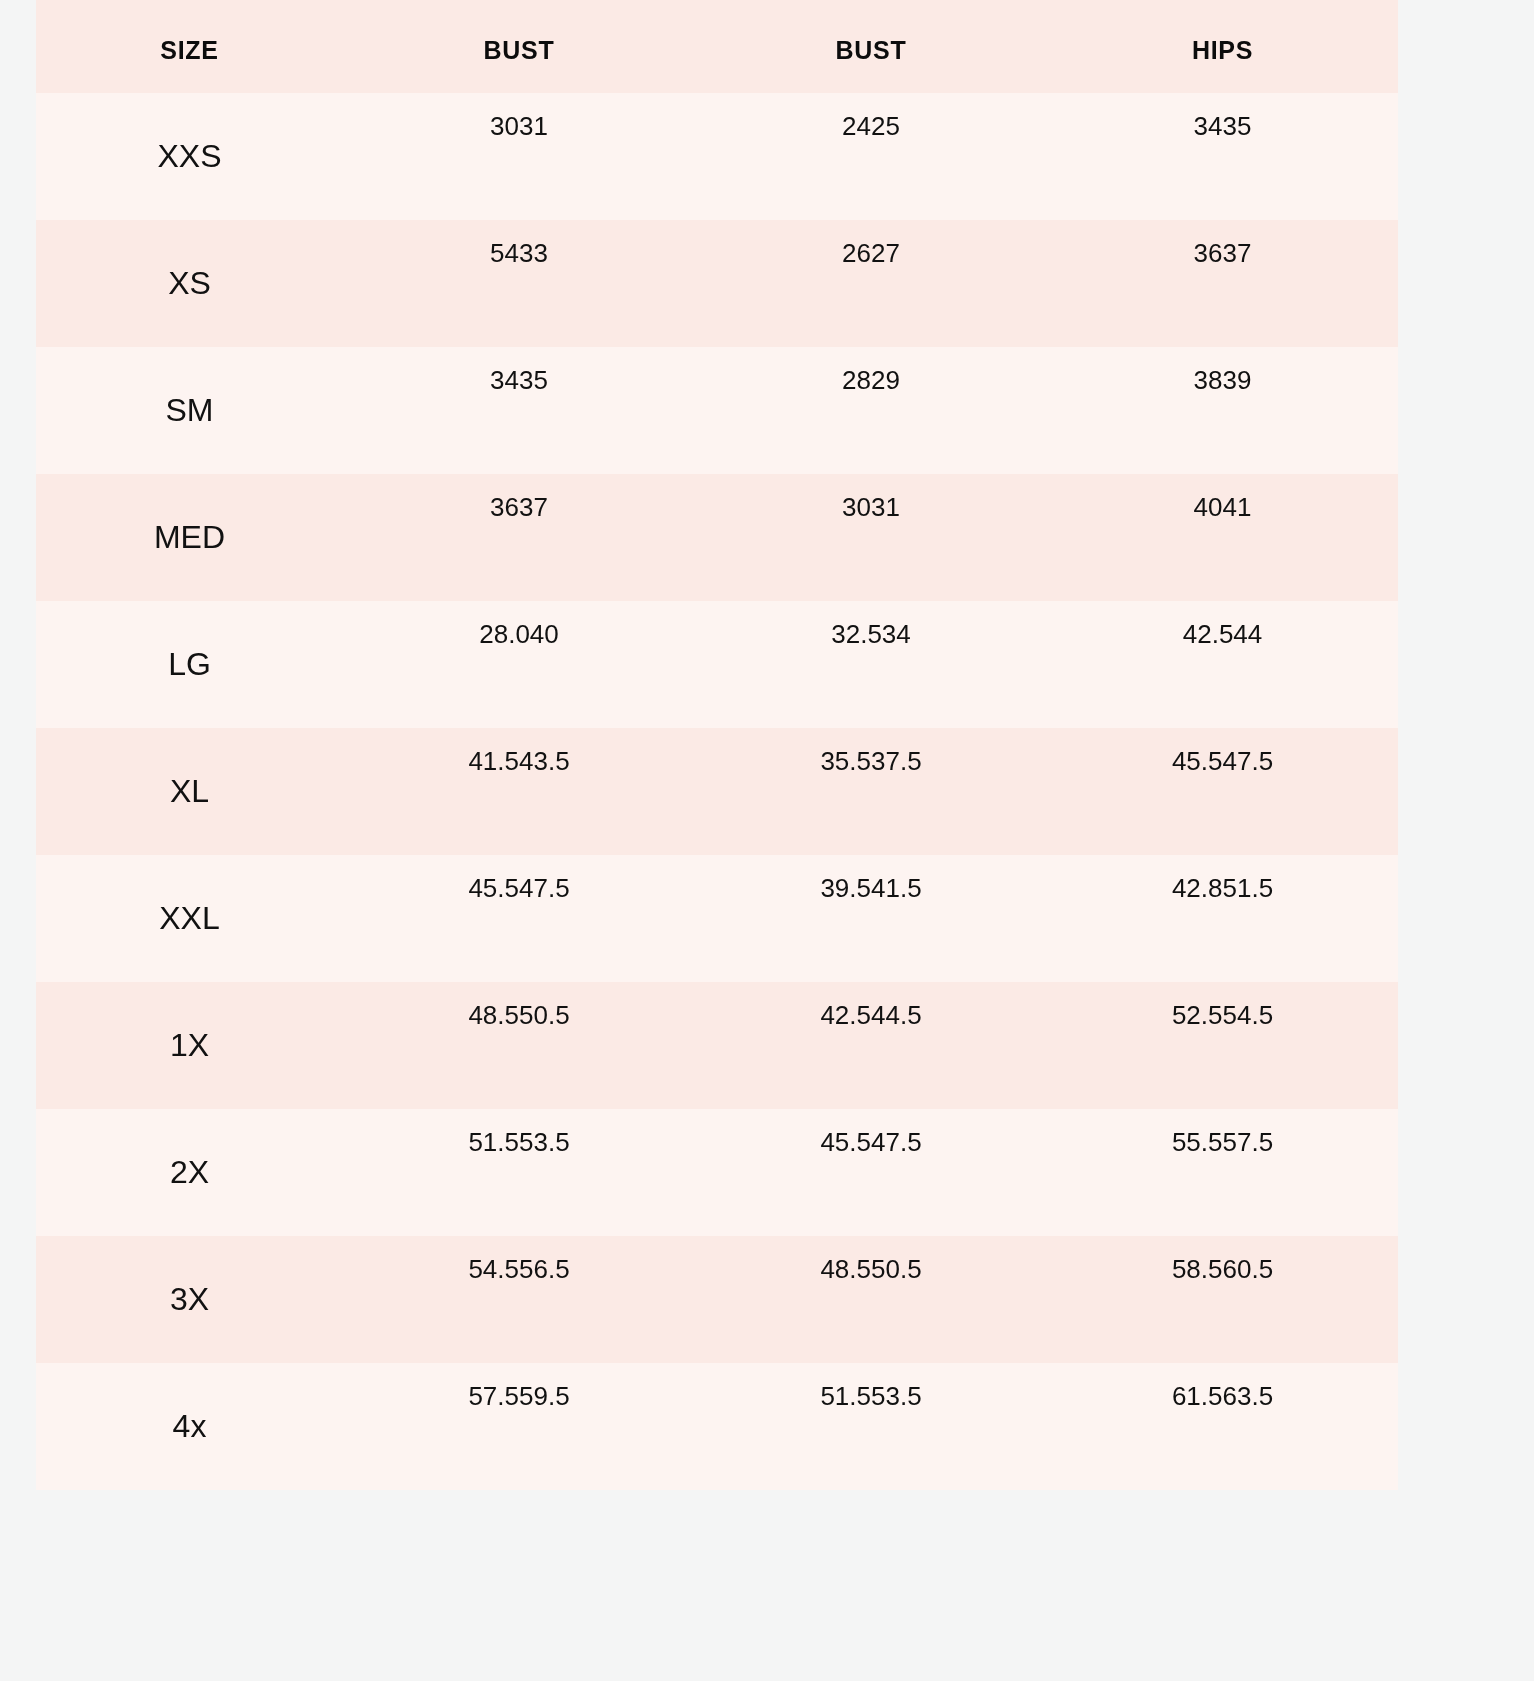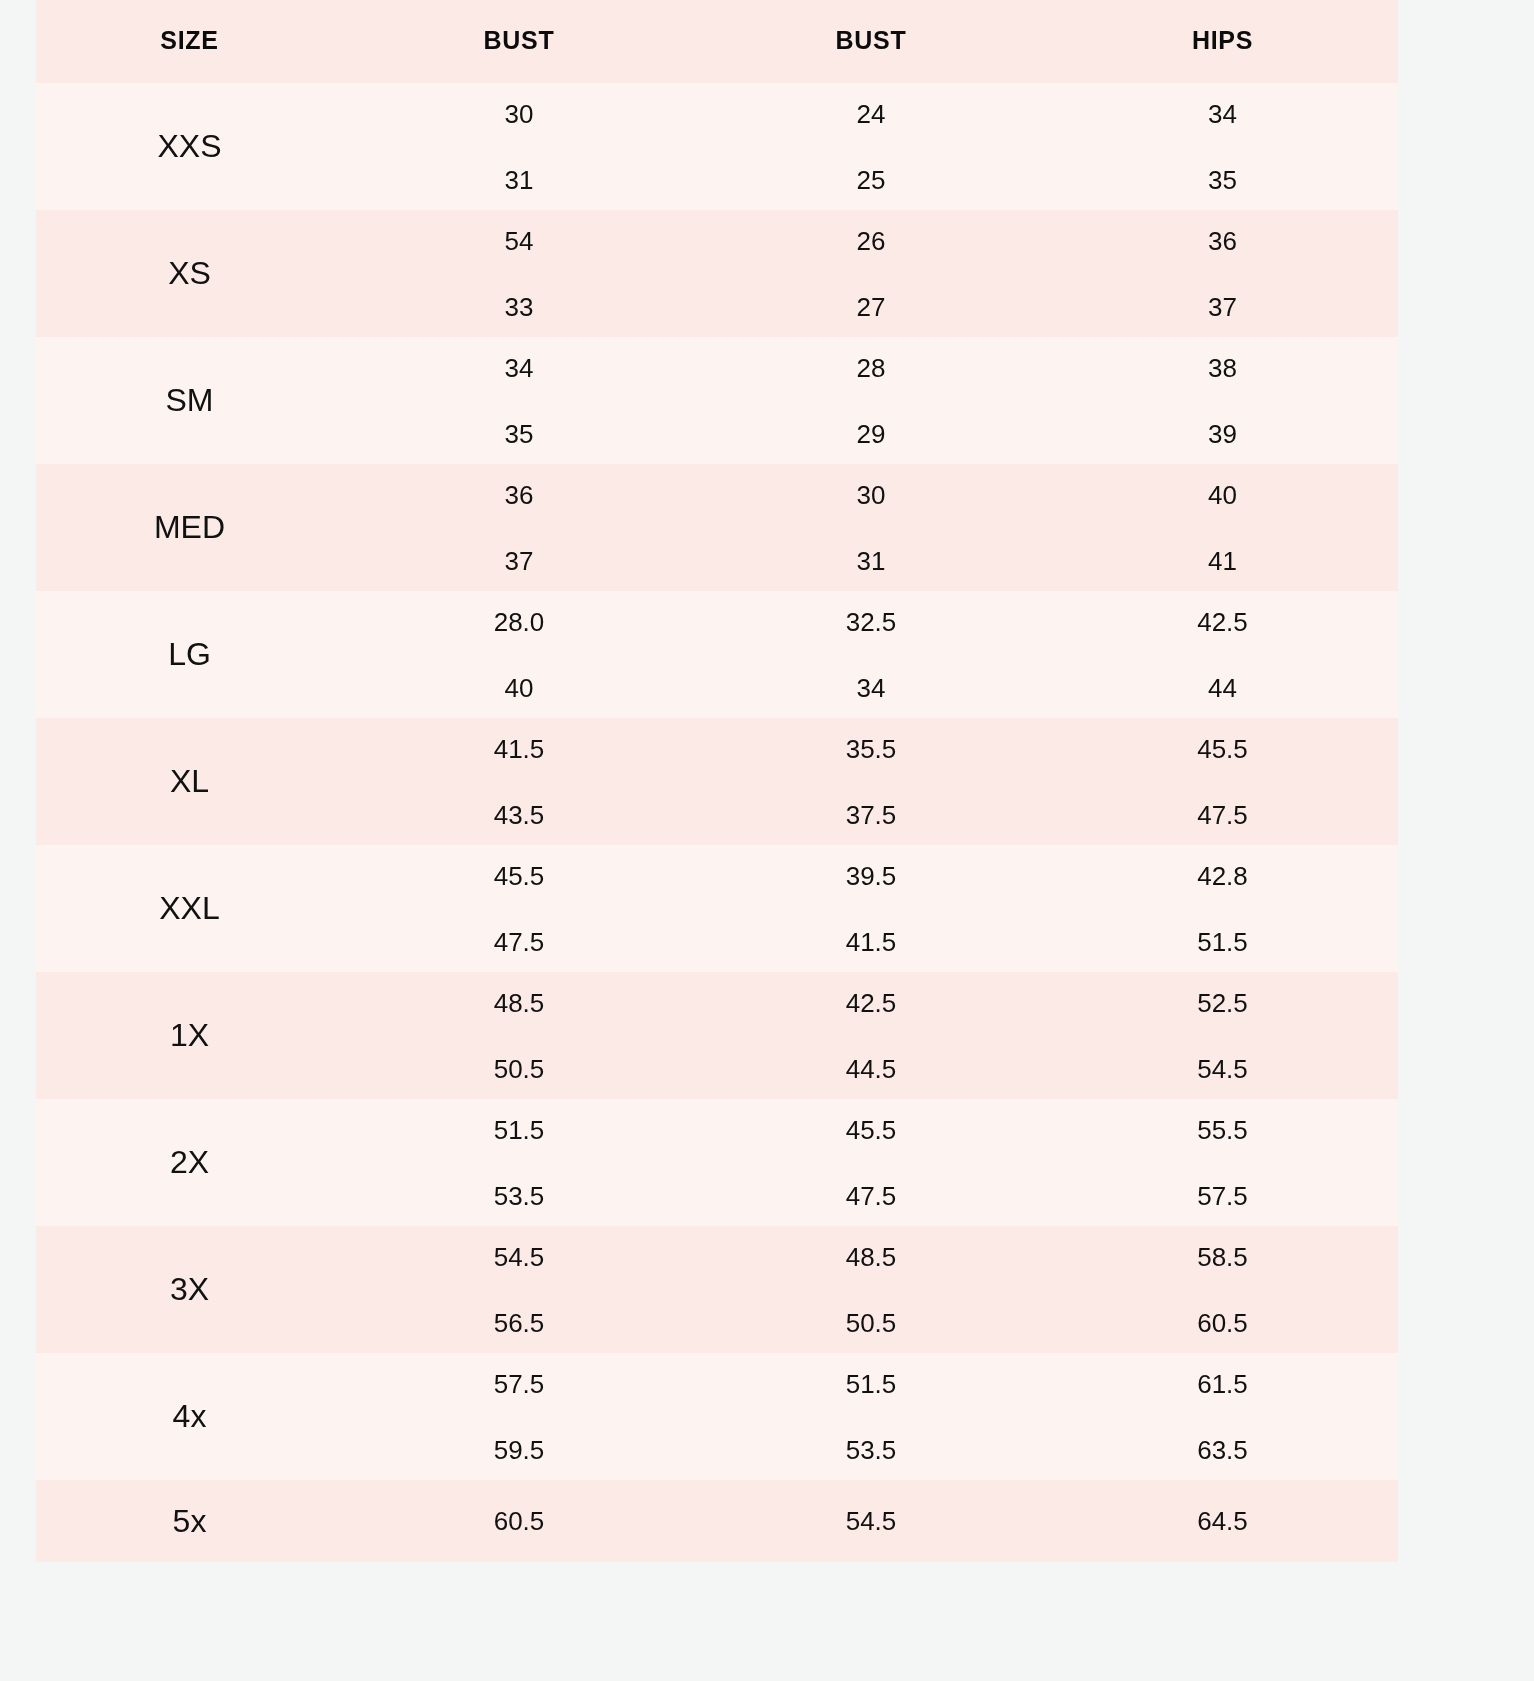--- a/index.html
+++ b/index.html
@@ -37,21 +37,21 @@
   .size-table col.c-waist { width: 352px; }
   .size-table col.c-hips  { width: 351px; }
 
   thead th {
     background: #fbeae5;
     color: #0c0c0c;
     font-size: 25px;
     font-weight: bold;
     letter-spacing: 0.7px;
     text-align: center;
-    padding: 26px 0 28px 0;
+    padding: 36px 0 28px 0;
     vertical-align: middle;
     border: none;
   }
 
   tbody tr.row-odd  td { background: #fdf4f1; }
   tbody tr.row-even td { background: #fbeae5; }
 
   tbody td {
     text-align: center;
     vertical-align: middle;
@@ -67,21 +67,21 @@
     height: 82px;
   }
 
   td.size-cell {
     font-size: 32px;
     line-height: 1.2;
   }
 
   .range {
     display: flex;
-    flex-direction: column;
+    flex-direction: row;
     justify-content: center;
     height: 127px;
     gap: 0;
   }
   .range .v {
     line-height: 1;
     padding: 20px 0;
   }
 
   tr.row-single .range {
@@ -336,34 +336,16 @@
               <div class="v">53.5</div>
             </div>
           </td>
           <td>
             <div class="range">
               <div class="v">61.5</div>
               <div class="v">63.5</div>
             </div>
           </td>
         </tr>
-        <tr class="row-even row-single">
-          <td class="size-cell">5x</td>
-          <td>
-            <div class="range">
-              <div class="v">60.5</div>
-            </div>
-          </td>
-          <td>
-            <div class="range">
-              <div class="v">54.5</div>
-            </div>
-          </td>
-          <td>
-            <div class="range">
-              <div class="v">64.5</div>
-            </div>
-          </td>
-        </tr>
       </tbody>
   </table>
 
 </div>
 
 </body></html>

